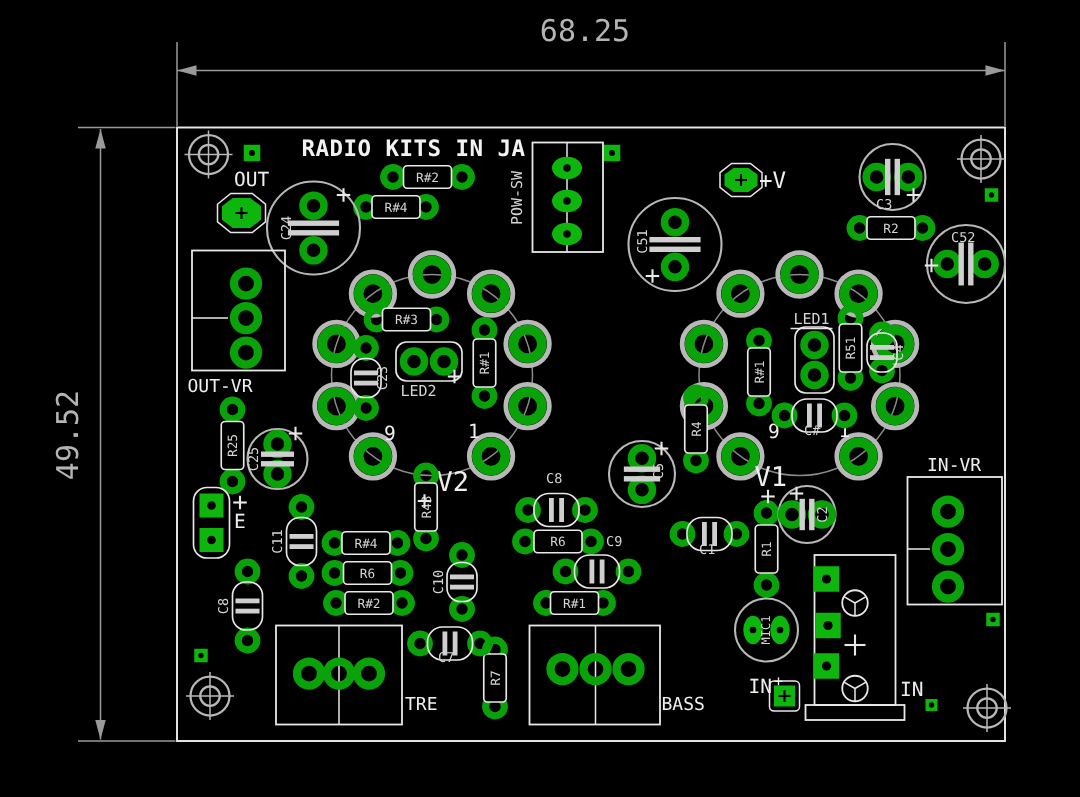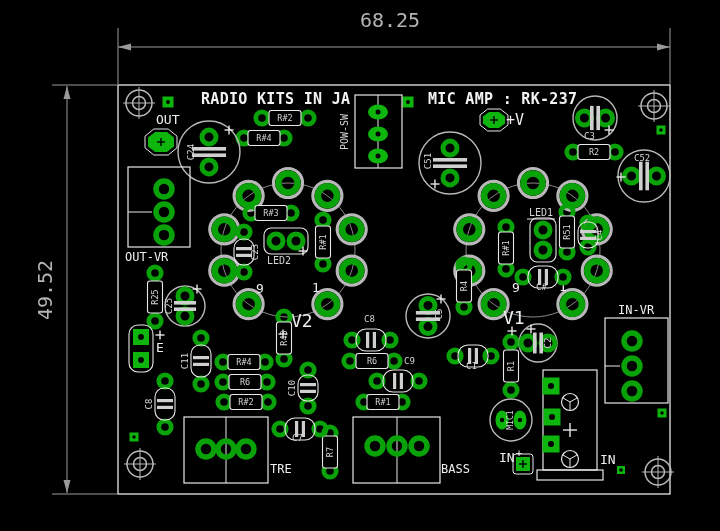--- a/index.html
+++ b/index.html
@@ -379,16 +379,15 @@
       <line x1="155.5" y1="335" x2="164.5" y2="335" stroke="#e8e8e8" stroke-width="1.4"></line>
       <line x1="160" y1="330.5" x2="160" y2="339.5" stroke="#e8e8e8" stroke-width="1.4"></line>
       <text x="156" y="124" font-size="13" fill="#eeeeee" text-anchor="start">OUT</text>
       <text x="506" y="125" font-size="15" fill="#eeeeee" text-anchor="start">+V</text>
       <text x="156" y="352" font-size="13" fill="#eeeeee" text-anchor="start">E</text>
       <text x="499" y="462" font-size="13" fill="#eeeeee" text-anchor="start">IN</text>
       <text x="516" y="457" font-size="10" fill="#eeeeee" text-anchor="start">+</text>
       <text x="600" y="464" font-size="13" fill="#eeeeee" text-anchor="start">IN</text>
     </svg>
   <div id="brand" class="title">RADIO KITS IN JA</div>
-  <div id="product" class="title">MIC AMP : RK-237</div>
   <div id="dimtop" class="dimlbl">68.25</div>
   <div id="dimleft" class="dimlbl">49.52</div>
 </div>
 
 </body></html>

